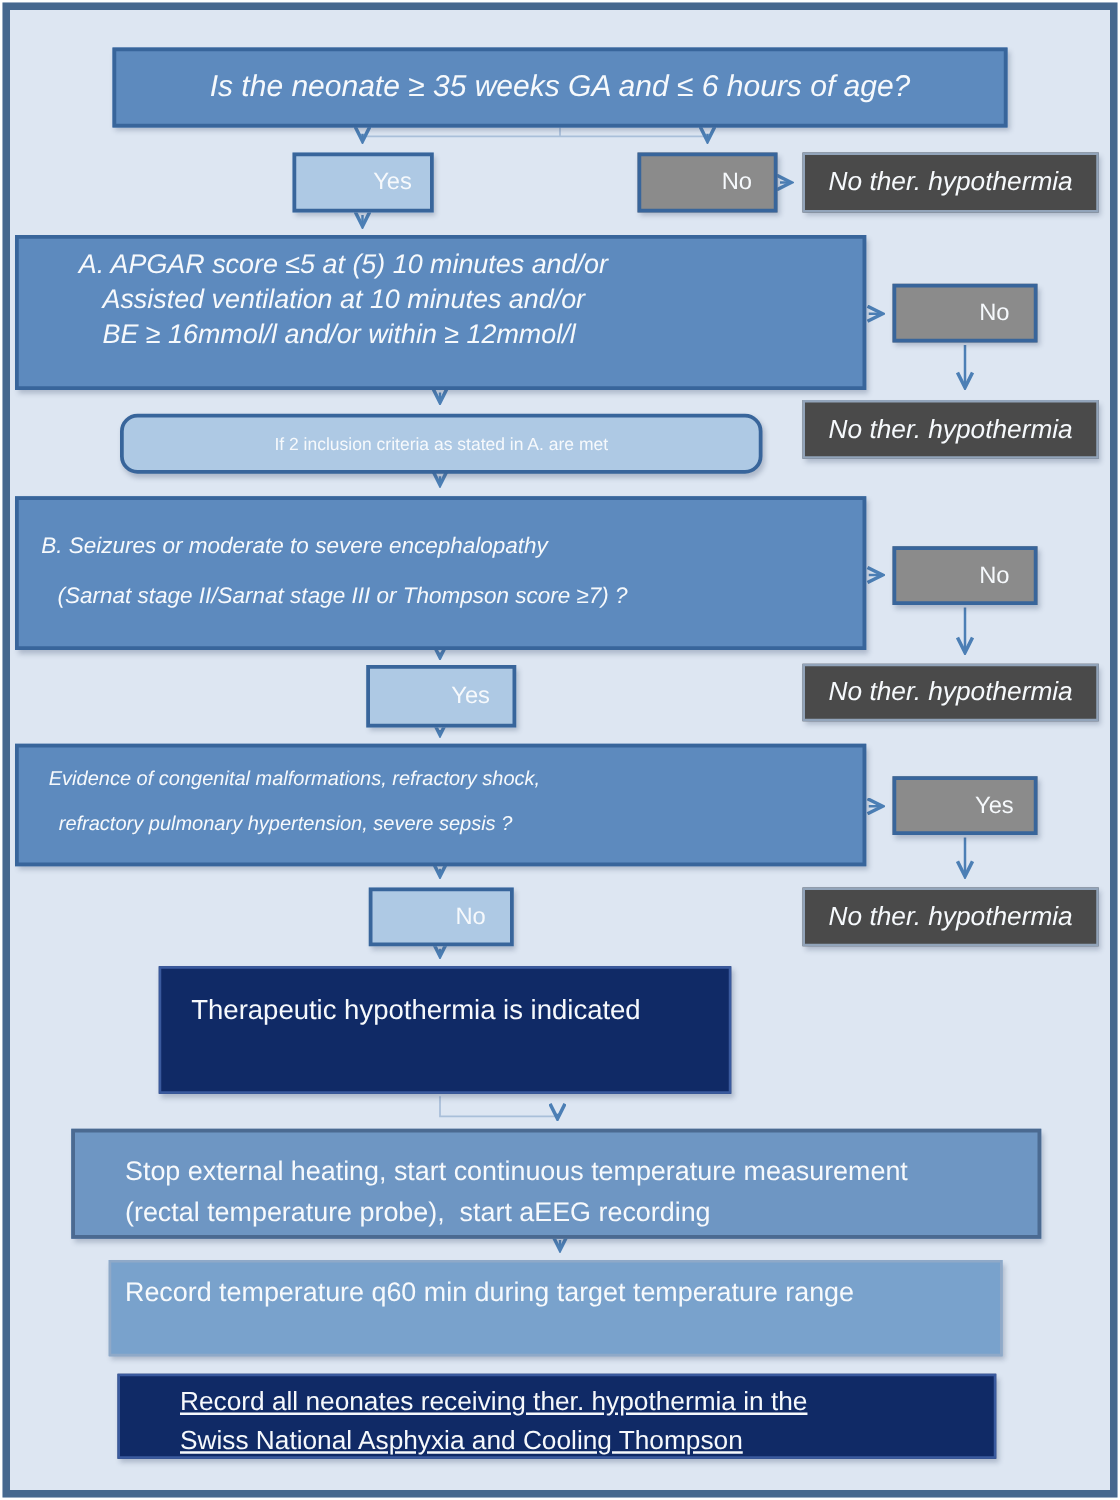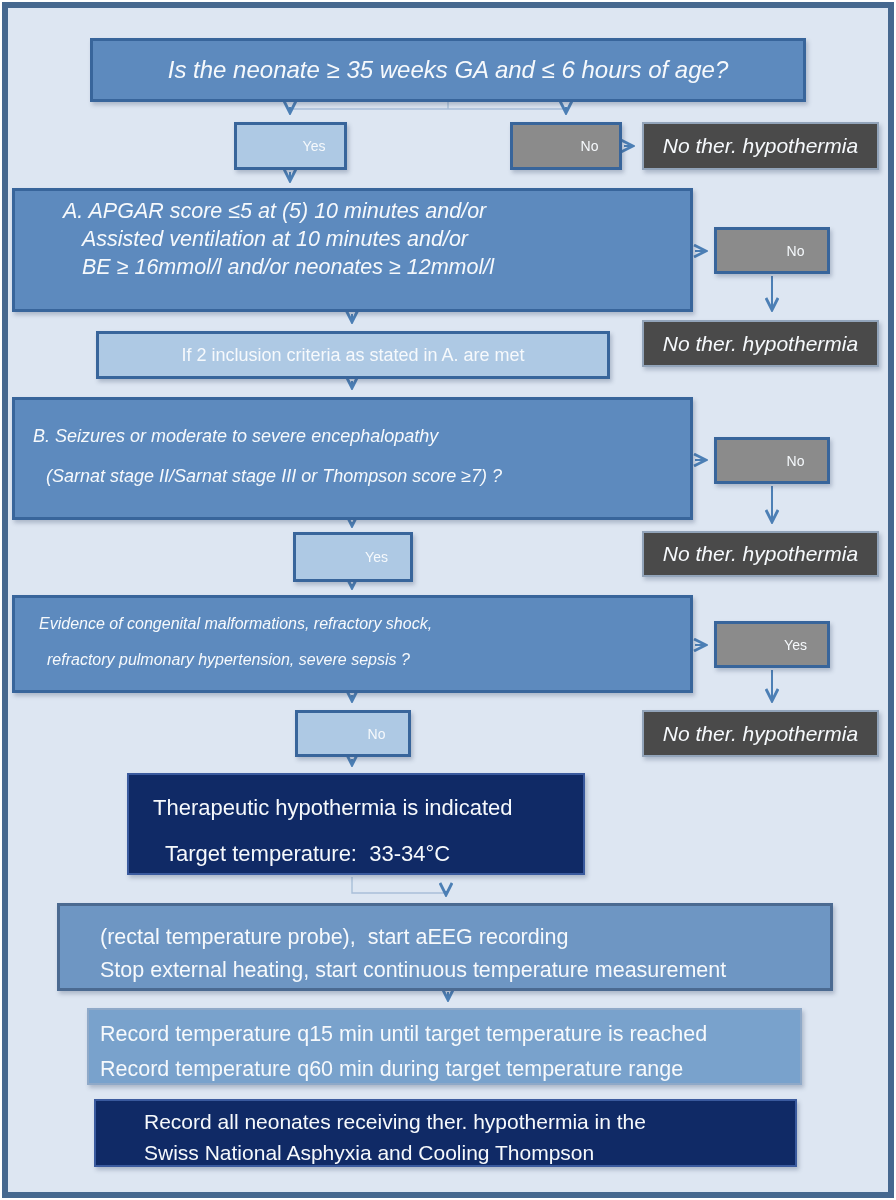--- a/index.html
+++ b/index.html
@@ -19,23 +19,23 @@
   .blue{background:var(--node_blue_fill);border:3px solid var(--node_blue_border);font-style:italic;}
   .blue2{background:var(--node_blue2_fill);border:3px solid var(--node_blue2_border);}
   .blue3{background:var(--node_blue3_fill);border:2px solid var(--node_blue3_border);}
   .lightblue{background:var(--node_lightblue_fill);border:3px solid var(--node_blue_border);}
   .gray{background:var(--node_gray_fill);border:3px solid var(--node_blue_border);}
   .darkgray{background:var(--node_darkgray_fill);border:2px solid var(--node_darkgray_border);}
   .navy{background:var(--node_navy_fill);border:2px solid var(--node_navy_border);}
 
   .center{display:flex;align-items:center;justify-content:center;text-align:center;}
   .q-age{font-size:24px;}
-  .small-label{font-size:14px;padding-left:47px;}
+  .small-label{font-size:19px;padding-left:47px;}
   .nother{font-size:21px;font-style:italic;}
-  .inclusion{font-size:18px;}
+  .inclusion{font-size:14px;border-radius:14px;}
   .lines .ln{white-space:pre;}
 
   .criteria-a{font-size:21.5px;padding:6px 0 0 12px;}
   .criteria-a .ln{line-height:28px;}
   .criteria-a .ln:nth-child(2),.criteria-a .ln:nth-child(3){padding-left:19px;}
   .criteria-a .ln:nth-child(4){padding-left:160px;}
 
   .criteria-b{font-size:18px;padding:16px 0 0 18px;}
   .criteria-b .ln{line-height:40px;}
   .criteria-b .ln:nth-child(2){padding-left:13px;}
@@ -48,21 +48,21 @@
   .indicated .ln{line-height:46px;}
   .indicated .ln:nth-child(2){padding-left:12px;}
 
   .stopbox{font-size:21.5px;padding:15px 0 0 40px;}
   .stopbox .ln{line-height:33px;}
 
   .recordbox{font-size:21.5px;padding:7px 0 0 11px;}
   .recordbox .ln{line-height:35px;}
 
   .register{font-size:21px;padding:5px 0 0 48px;}
-  .register .ln{line-height:31px;}
+  .register .ln{line-height:31px;text-decoration:underline;}
 </style>
 </head>
 <body>
 
 <div id="stage">
   <div class="frame"></div>
 
   <svg class="connectors" width="896" height="1200" viewBox="0 0 896 1200">
     <defs>
       <marker id="chev" viewBox="0 0 16 14" refX="14" refY="7" markerWidth="16" markerHeight="14" markerUnits="userSpaceOnUse" orient="auto">
@@ -102,21 +102,21 @@
   <div class="node gray center small-label shadow" style="left:510px;top:122px;width:112px;height:48px;">
     <span>No</span>
   </div>
   <div class="node darkgray center nother shadow" style="left:642px;top:122px;width:237px;height:48px;">
     <span>No ther. hypothermia</span>
   </div>
 
   <div class="node blue lines criteria-a shadow" style="left:12px;top:188px;width:681px;height:124px;padding-left:48px;">
     <div class="ln">A. APGAR score ≤5 at (5) 10 minutes and/or</div>
     <div class="ln">Assisted ventilation at 10 minutes and/or</div>
-    <div class="ln">BE ≥ 16mmol/l and/or neonates ≥ 12mmol/l</div>
+    <div class="ln">BE ≥ 16mmol/l and/or within ≥ 12mmol/l</div>
   </div>
 
   <div class="node gray center small-label shadow" style="left:714px;top:227px;width:116px;height:47px;">
     <span>No</span>
   </div>
   <div class="node darkgray center nother shadow" style="left:642px;top:320px;width:237px;height:47px;">
     <span>No ther. hypothermia</span>
   </div>
 
   <div class="node lightblue center inclusion shadow" style="left:96px;top:331px;width:514px;height:48px;">
@@ -150,30 +150,28 @@
   <div class="node darkgray center nother shadow" style="left:642px;top:710px;width:237px;height:47px;">
     <span>No ther. hypothermia</span>
   </div>
 
   <div class="node lightblue center small-label shadow" style="left:295px;top:710px;width:116px;height:47px;">
     <span>No</span>
   </div>
 
   <div class="node navy lines indicated shadow" style="left:127px;top:773px;width:458px;height:102px;">
     <div class="ln">Therapeutic hypothermia is indicated</div>
-    <div class="ln">Target temperature:  33-34°C</div>
   </div>
 
   <div class="node blue2 lines stopbox shadow" style="left:57px;top:903px;width:776px;height:88px;">
+    <div class="ln">Stop external heating, start continuous temperature measurement</div>
     <div class="ln">(rectal temperature probe),  start aEEG recording</div>
-    <div class="ln">Stop external heating, start continuous temperature measurement</div>
   </div>
 
   <div class="node blue3 lines recordbox shadow" style="left:87px;top:1008px;width:715px;height:77px;">
-    <div class="ln">Record temperature q15 min until target temperature is reached</div>
     <div class="ln">Record temperature q60 min during target temperature range</div>
   </div>
 
   <div class="node navy lines register shadow" style="left:94px;top:1099px;width:703px;height:68px;">
     <div class="ln">Record all neonates receiving ther. hypothermia in the</div>
     <div class="ln">Swiss National Asphyxia and Cooling Thompson</div>
   </div>
 </div>
 
 </body></html>

